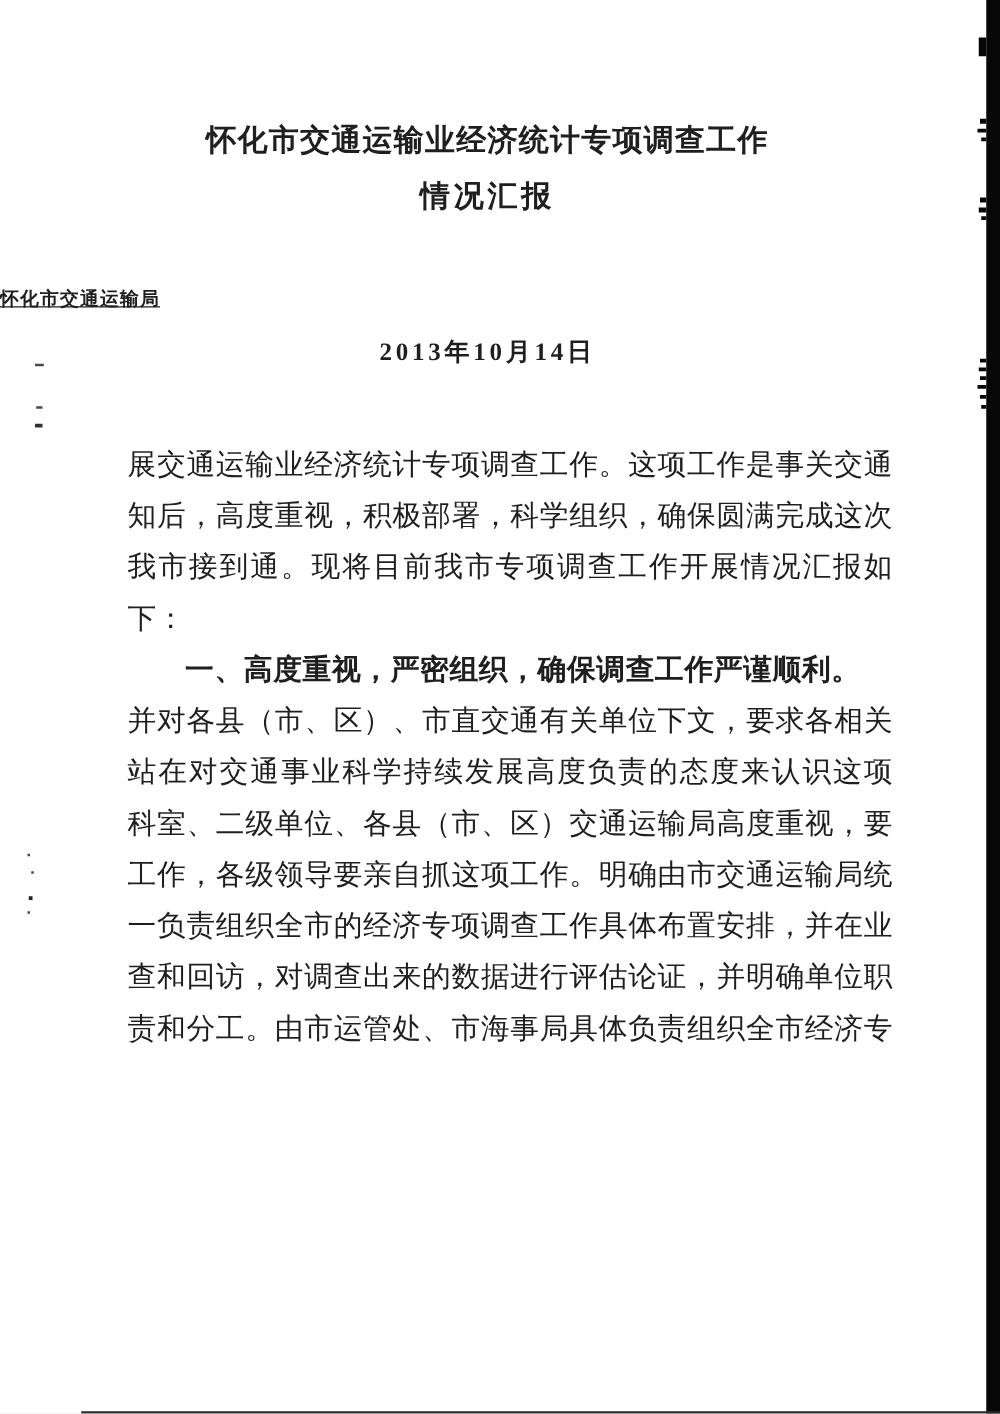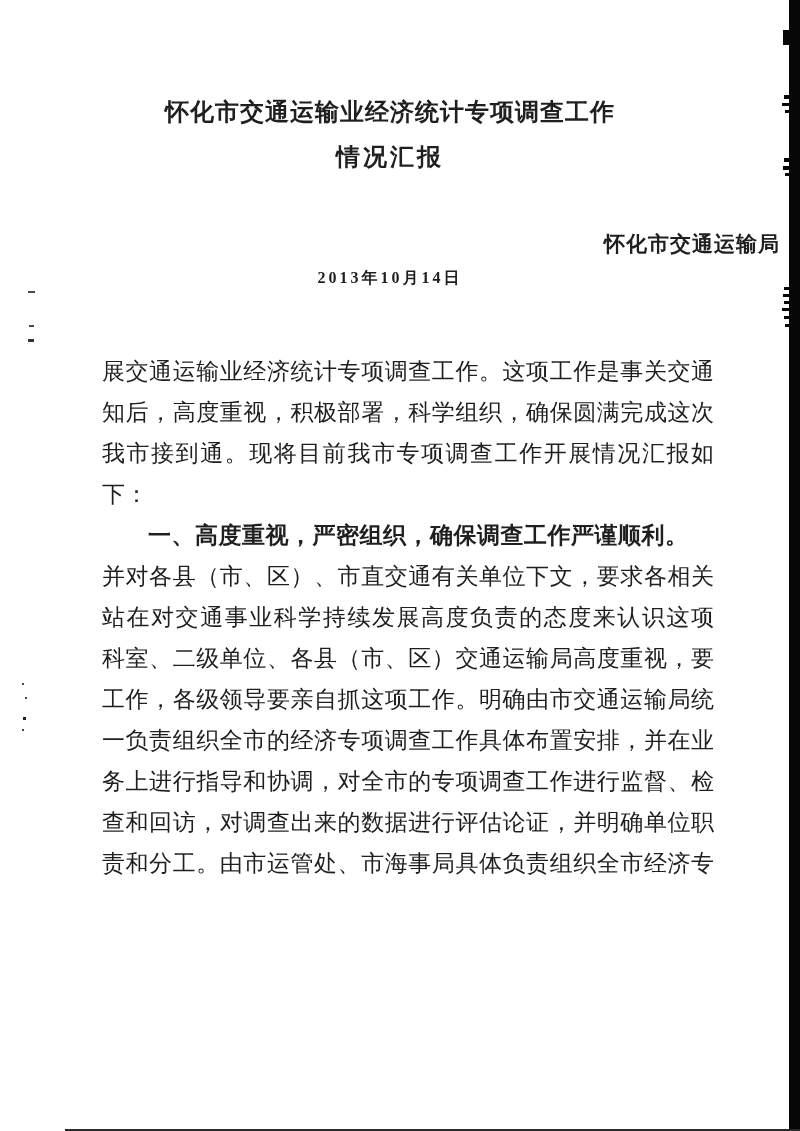--- a/index.html
+++ b/index.html
@@ -22,32 +22,33 @@
     font-weight: bold;
     letter-spacing: 1px;
     white-space: nowrap;
   }
   .title1 { top: 96px; }
   .title2 { top: 141px; letter-spacing: 3px; }
   .byline {
     position: absolute;
     top: 230px;
     left: 0; right: 20px;
-    text-align: right;
-    font-size: 21px;
+    text-align: left;
+    font-size: 15px;
     font-weight: bold;
     letter-spacing: 1px;
     white-space: nowrap;
+    text-decoration: underline;
   }
   .dateline {
     position: absolute;
     top: 268px;
     left: 0; right: 20px;
     text-align: center;
-    font-size: 16px;
+    font-size: 20px;
     font-weight: 600;
     letter-spacing: 3px;
     white-space: nowrap;
   }
   
   .body-text {
     position: absolute;
     top: 351px;
     left: 102px;
     width: 612px;
@@ -144,19 +145,18 @@
       <div class="line j">我市接到通。现将目前我市专项调查工作开展情况汇报如</div>
       <div class="line">下：</div>
     </div>
     <div class="line heading indent">一、高度重视，严密组织，确保调查工作严谨顺利。</div>
     <div>
       <div class="line j">并对各县（市、区）、市直交通有关单位下文，要求各相关</div>
       <div class="line j">站在对交通事业科学持续发展高度负责的态度来认识这项</div>
       <div class="line j">科室、二级单位、各县（市、区）交通运输局高度重视，要</div>
       <div class="line j">工作，各级领导要亲自抓这项工作。明确由市交通运输局统</div>
       <div class="line j">一负责组织全市的经济专项调查工作具体布置安排，并在业</div>
-      <div class="line j">务上进行指导和协调，对全市的专项调查工作进行监督、检</div>
       <div class="line j">查和回访，对调查出来的数据进行评估论证，并明确单位职</div>
       <div class="line j">责和分工。由市运管处、市海事局具体负责组织全市经济专</div>
     </div>
   </div>
 
 </div>
 
 </body></html>

